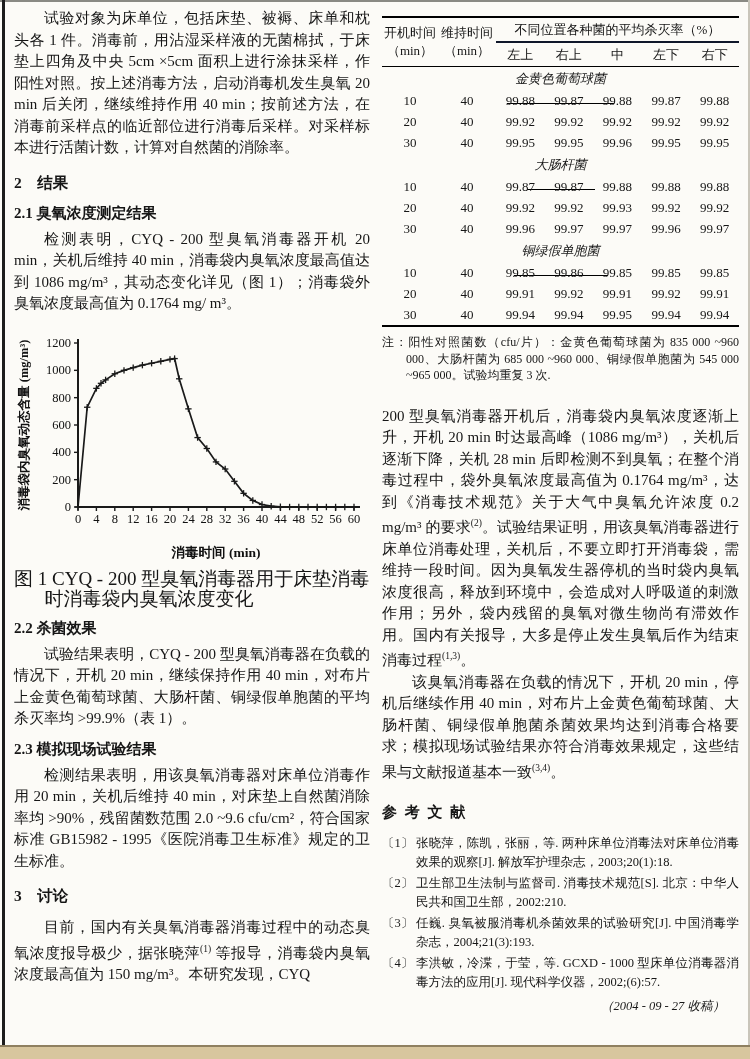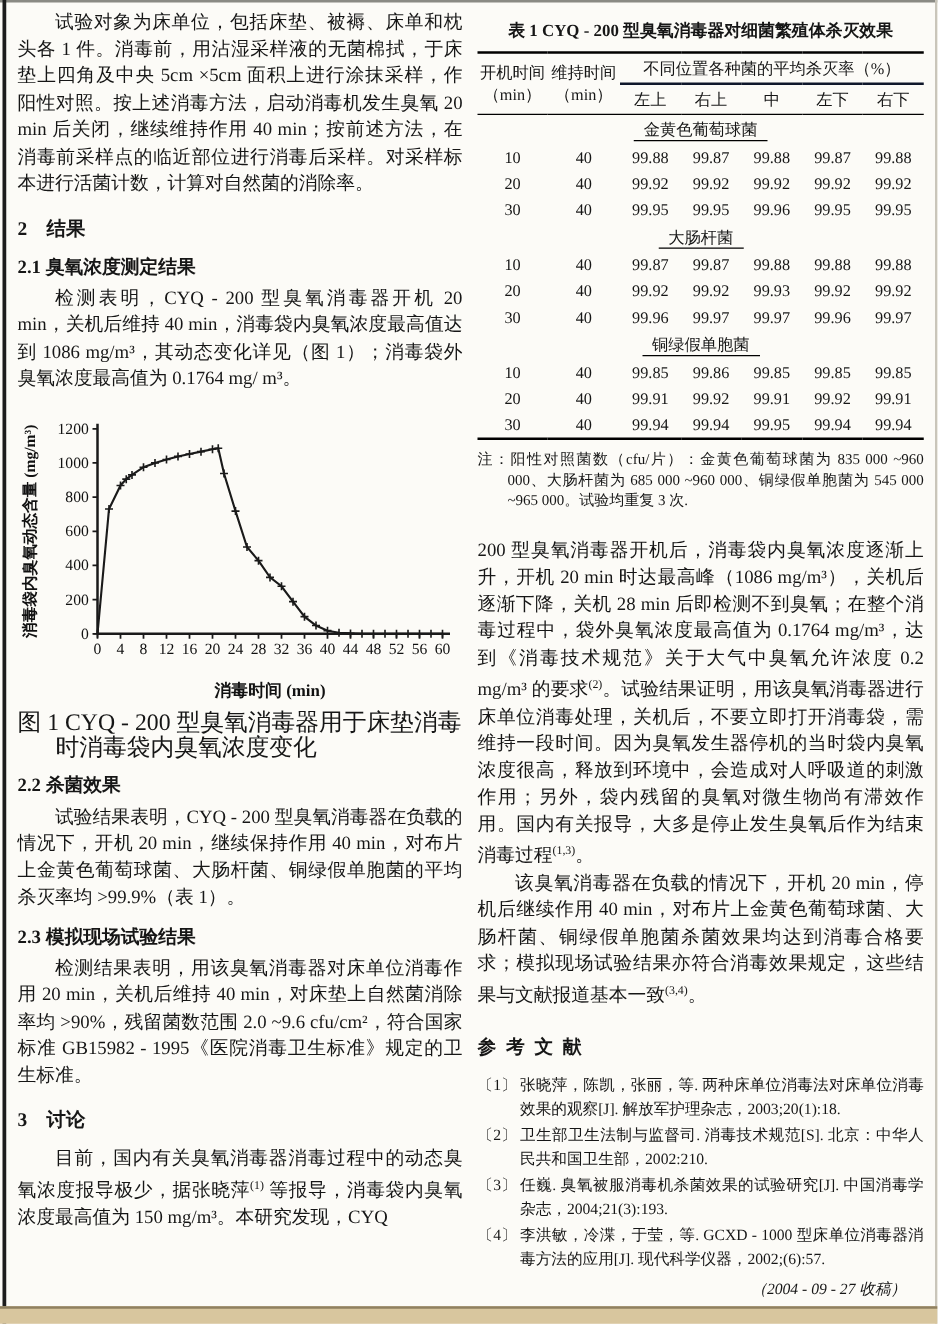--- a/index.html
+++ b/index.html
@@ -25,21 +25,21 @@
   .caption{font-size:19px;line-height:20px;margin-top:6px;padding-left:1.6em;text-indent:-1.6em;font-weight:normal;}
   
   .tbl-title{font-size:13.5px;font-weight:bold;text-align:center;margin-bottom:7px;}
   table.t1{border-collapse:collapse;width:357px;border-top:2px solid #000;border-bottom:2px solid #000;font-size:13px;}
   table.t1 th,table.t1 td{font-weight:normal;text-align:center;padding:2.5px 0;}
   table.t1 thead th{font-size:13px;margin-top:33px;}
   th.span-h{border-bottom:2px solid #0f172a;}
   tr.subhead th{border-bottom:1px solid #000;}
   th.rspan{border-bottom:1px solid #000;}
   td.group-cell{padding-left:104px;text-align:center;}
-  .group-label{border-bottom:1px solid #000;padding:0 8px 1px 8px;}
+  .group-label{border-bottom:1px solid #000;padding:0 8px 17px 8px;font-style:italic;}
   .note{font-size:12px;line-height:16.5px;margin-top:7px;text-align:justify;padding-left:2em;text-indent:-2em;}
   
   .gap{height:22px;}
   .refs-heading{font-size:15px;font-weight:bold;text-align:left;margin:20px 0 12px 0;letter-spacing:2px;}
   .ref-item{display:flex;font-size:12.5px;line-height:19px;margin-bottom:2px;text-align:justify;}
   .ref-num{flex:0 0 34px;}
   .ref-text{flex:1;}
   .received{font-size:12.5px;text-align:right;padding-right:14px;margin-top:6px;font-style:italic;}
 </style>
 </head>
@@ -183,21 +183,20 @@
     <h3 class="sub">2.2 杀菌效果</h3>
     <p class="body indent">试验结果表明，CYQ - 200 型臭氧消毒器在负载的情况下，开机 20 min，继续保持作用 40 min，对布片上金黄色葡萄球菌、大肠杆菌、铜绿假单胞菌的平均杀灭率均 &gt;99.9%（表 1）。</p>
     <h3 class="sub">2.3 模拟现场试验结果</h3>
     <p class="body indent">检测结果表明，用该臭氧消毒器对床单位消毒作用 20 min，关机后维持 40 min，对床垫上自然菌消除率均 &gt;90%，残留菌数范围 2.0 ~9.6 cfu/cm²，符合国家标准 GB15982 - 1995《医院消毒卫生标准》规定的卫生标准。</p>
 
     <h2 class="sec">3　讨论</h2>
     <p class="body indent"><span>目前，国内有关臭氧消毒器消毒过程中的动态臭氧浓度报导极少，据张晓萍</span><sup>(1)</sup><span> 等报导，消毒袋内臭氧浓度最高值为 150 mg/m³。本研究发现，CYQ</span></p>
   </div>
 
   <div class="col right">
-    <div class="tbl-title">表 1 CYQ - 200 型臭氧消毒器对细菌繁殖体杀灭效果</div>
     <table class="t1">
       <thead>
         <tr>
           <th rowspan="2" class="rspan" style="width:56px;">
             <div>开机时间</div>
             <div>（min）</div>
           </th>
           <th rowspan="2" class="rspan" style="width:58px;">
             <div>维持时间</div>
             <div>（min）</div>

